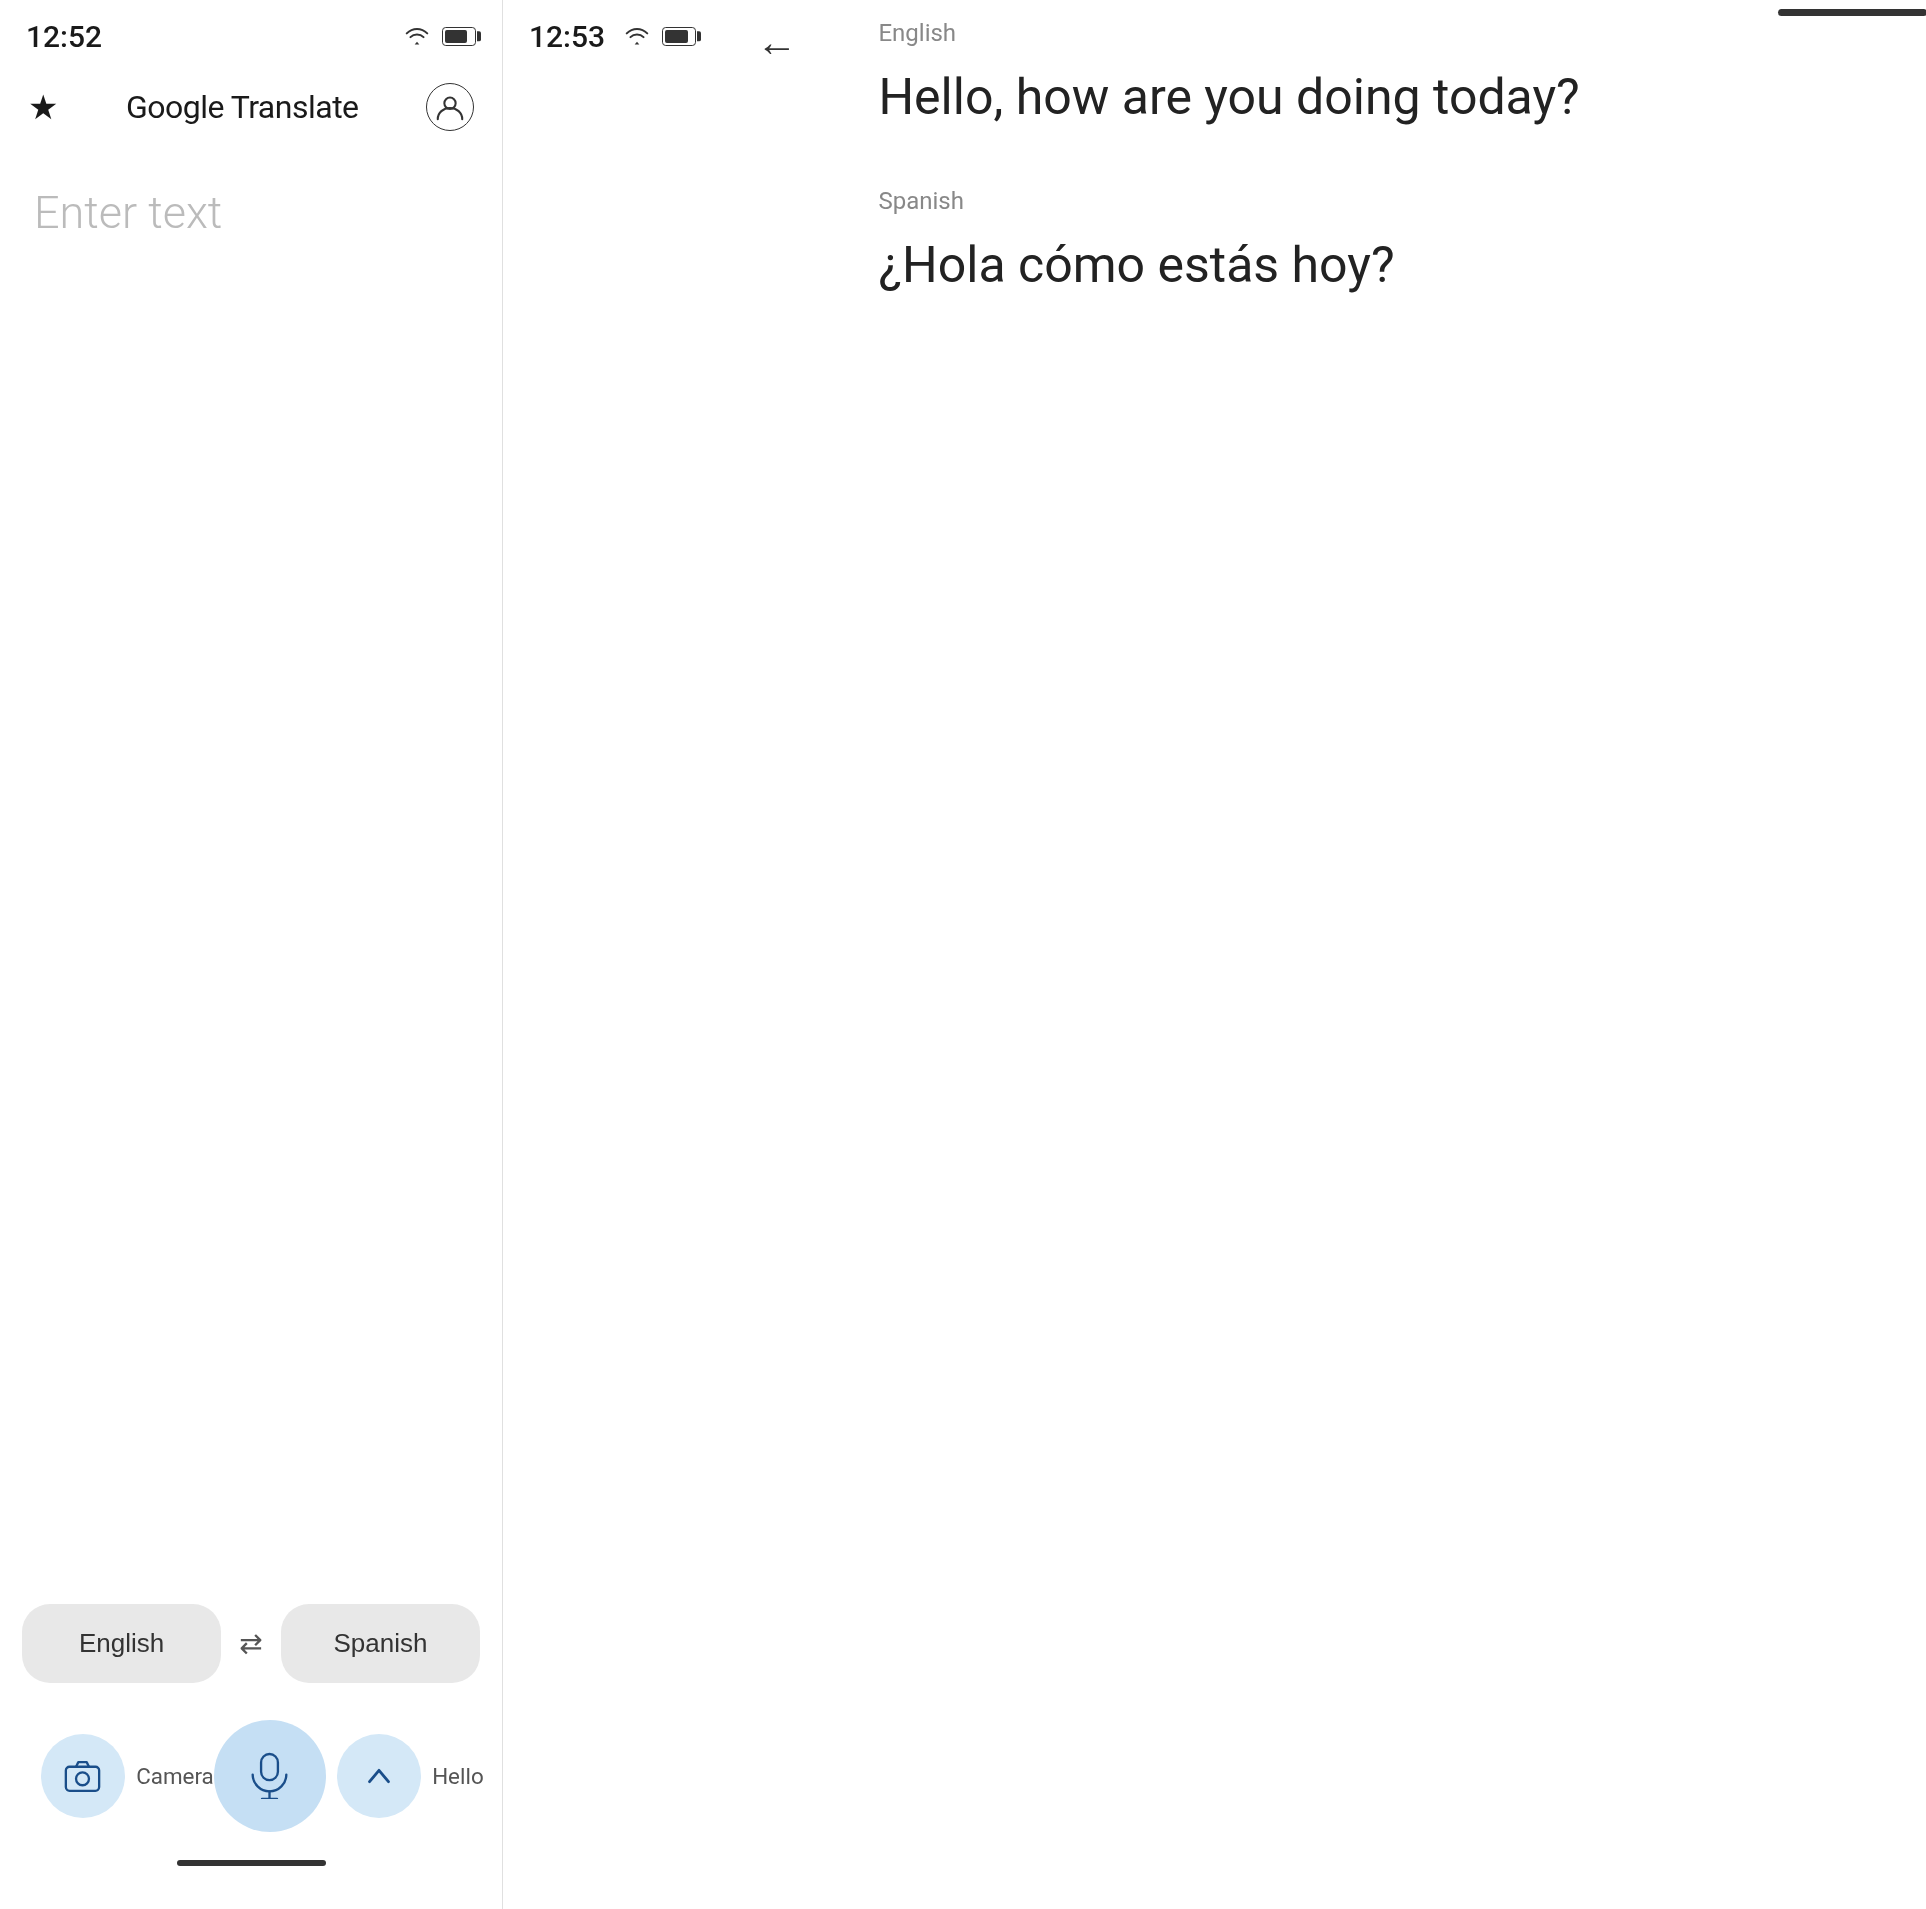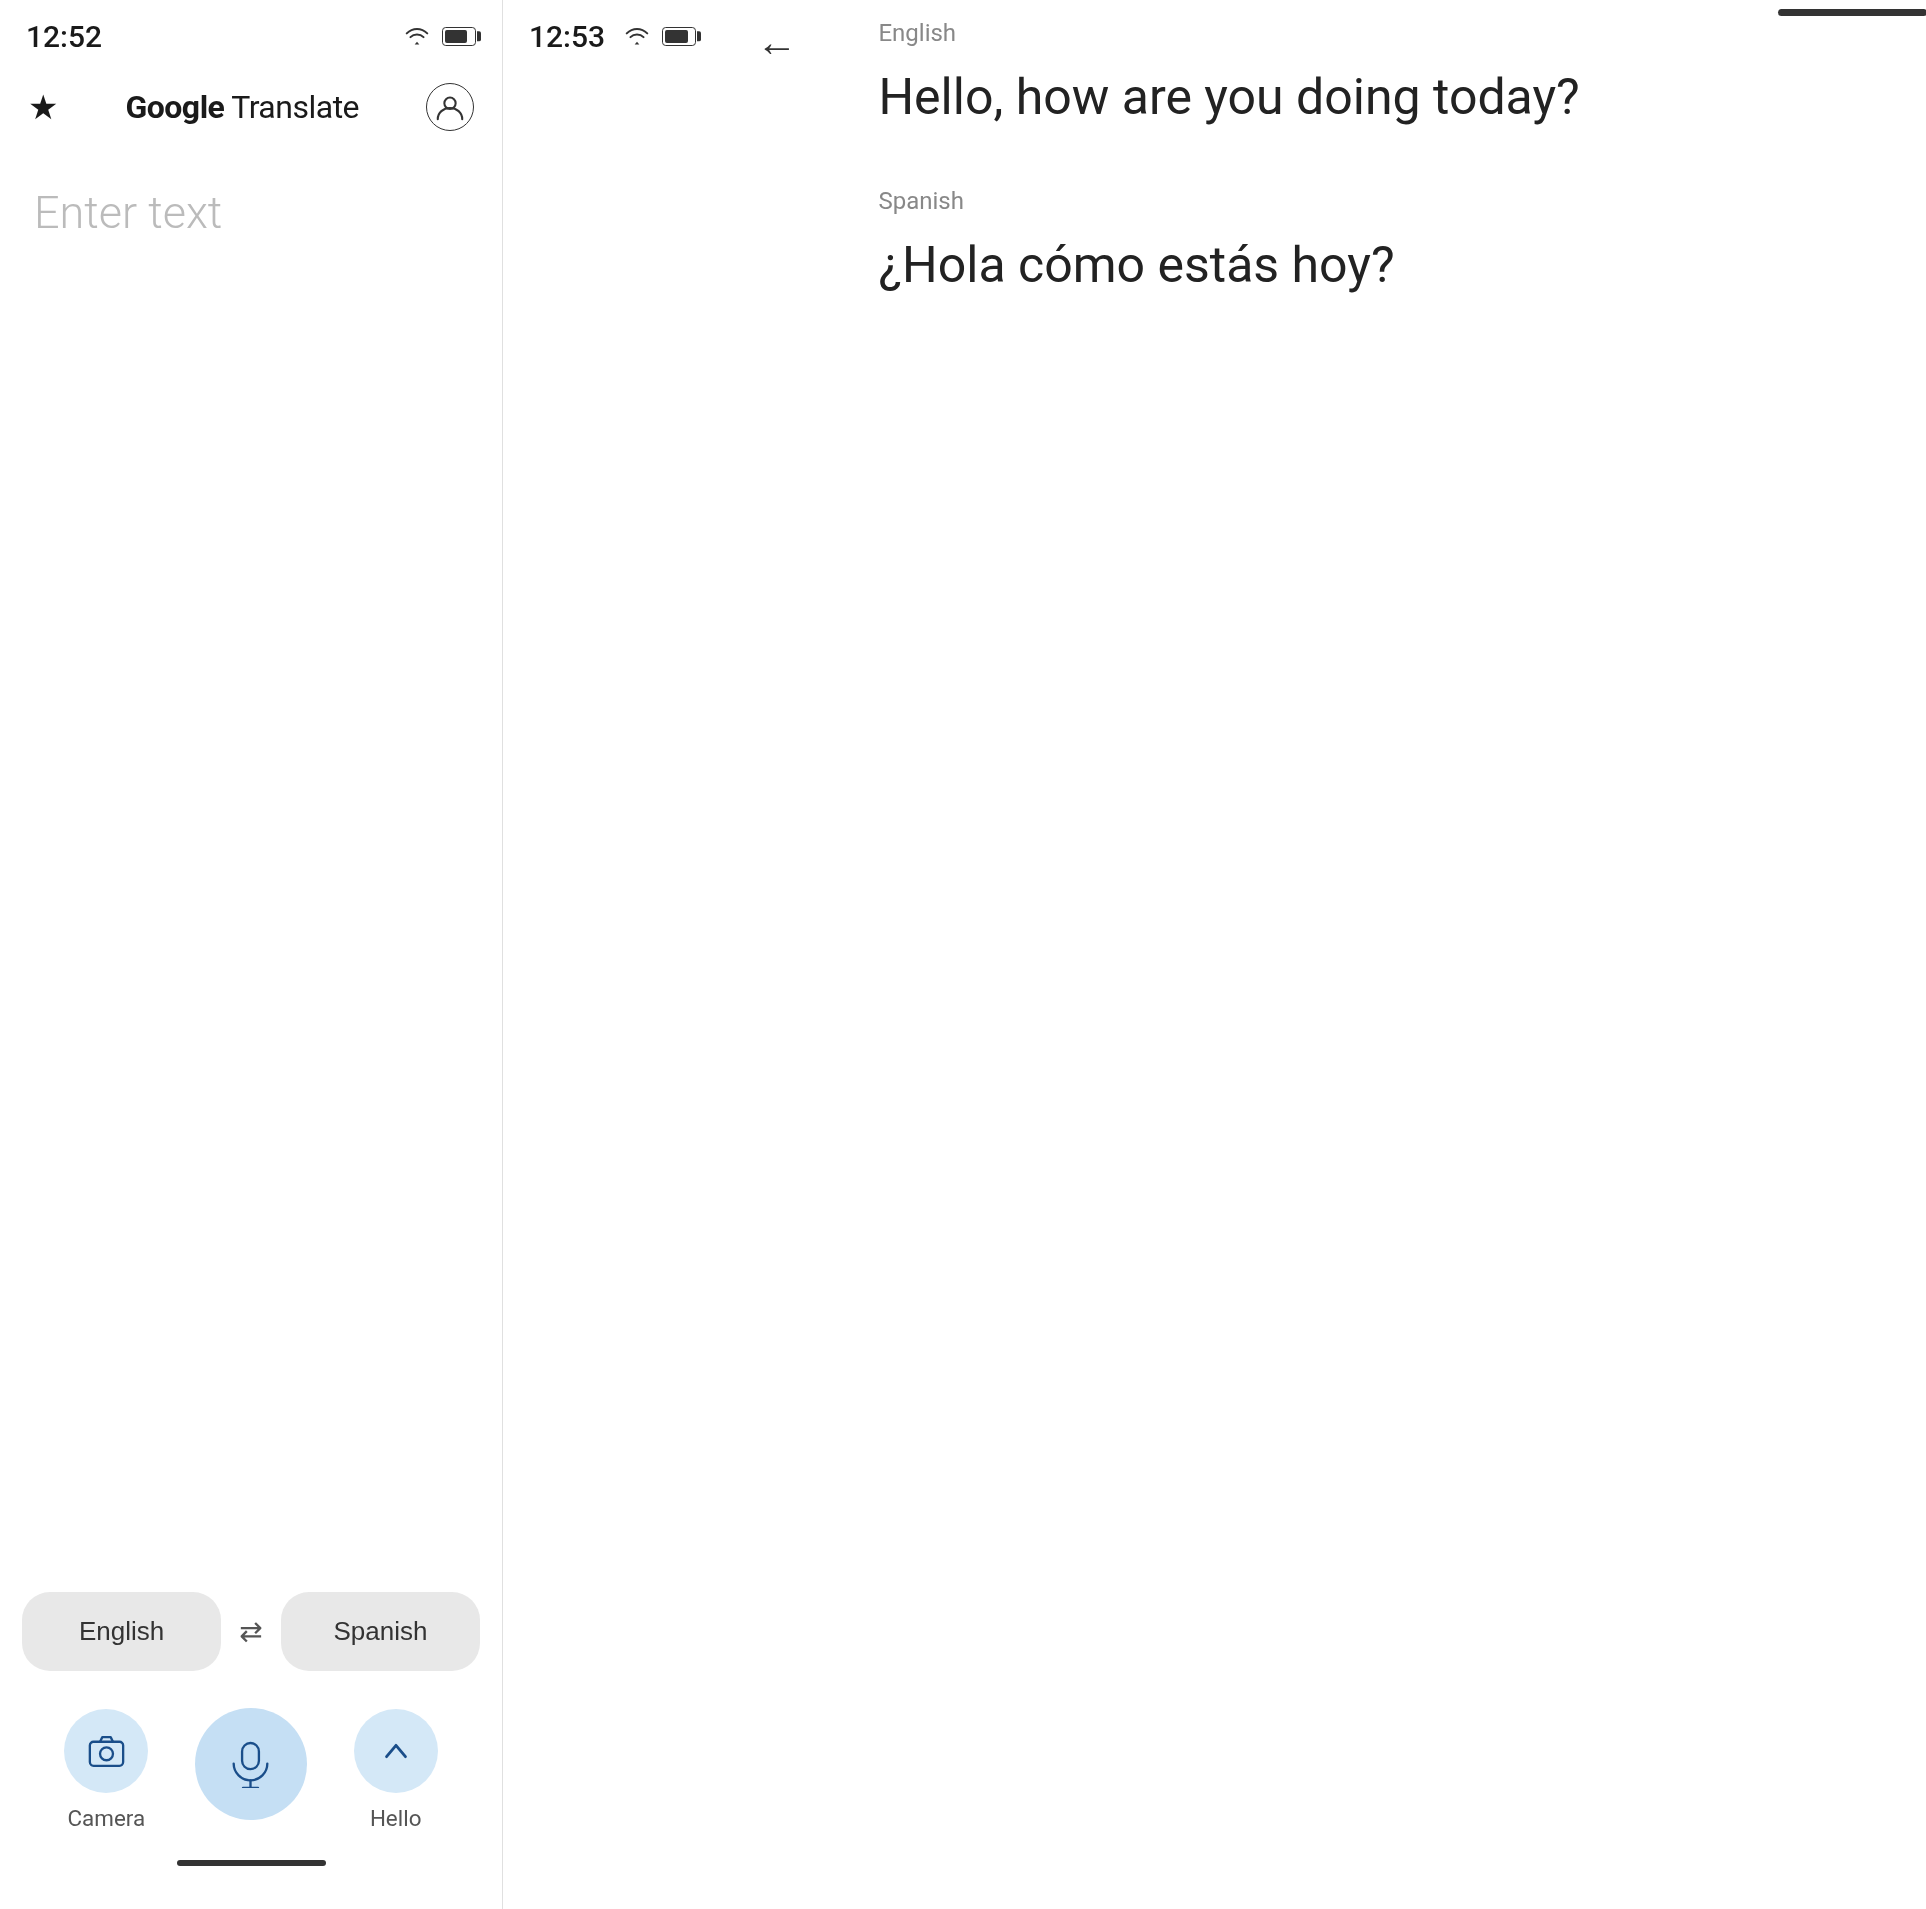--- a/index.html
+++ b/index.html
@@ -96,21 +96,21 @@
       color: #1a1a1a;
       cursor: pointer;
     }
     .header-title {
       font-size: 32px;
       font-weight: 400;
       color: #1a1a1a;
       letter-spacing: -0.5px;
     }
     .header-title span.google {
-      font-weight: 700;
+      font-weight: 400;
     }
     .header-avatar {
       width: 48px;
       height: 48px;
       border-radius: 50%;
       border: 1.9px solid #333;
       display: flex;
       align-items: center;
       justify-content: center;
       cursor: pointer;
@@ -161,21 +161,21 @@
     
     .action-buttons {
       display: flex;
       align-items: center;
       justify-content: space-around;
       padding: 0 18.6px;
       margin-bottom: 18.6px;
     }
     .action-btn {
       display: flex;
-      flex-direction: column;
+      flex-direction: row;
       align-items: center;
       gap: 11.2px;
       cursor: pointer;
     }
     .action-btn-circle {
       width: 84px;
       height: 84px;
       border-radius: 50%;
       background: #d4e8f7;
       display: flex;

